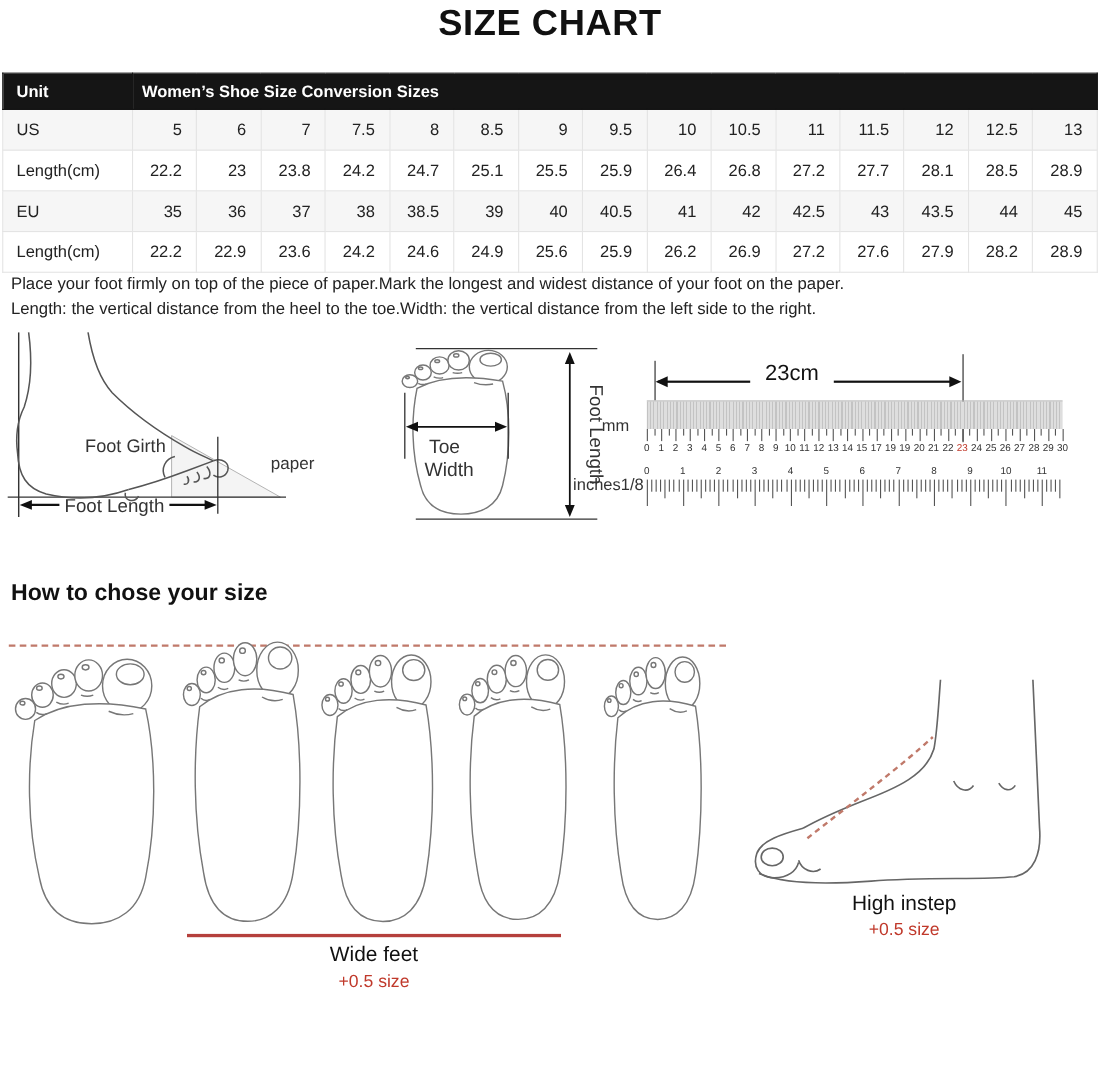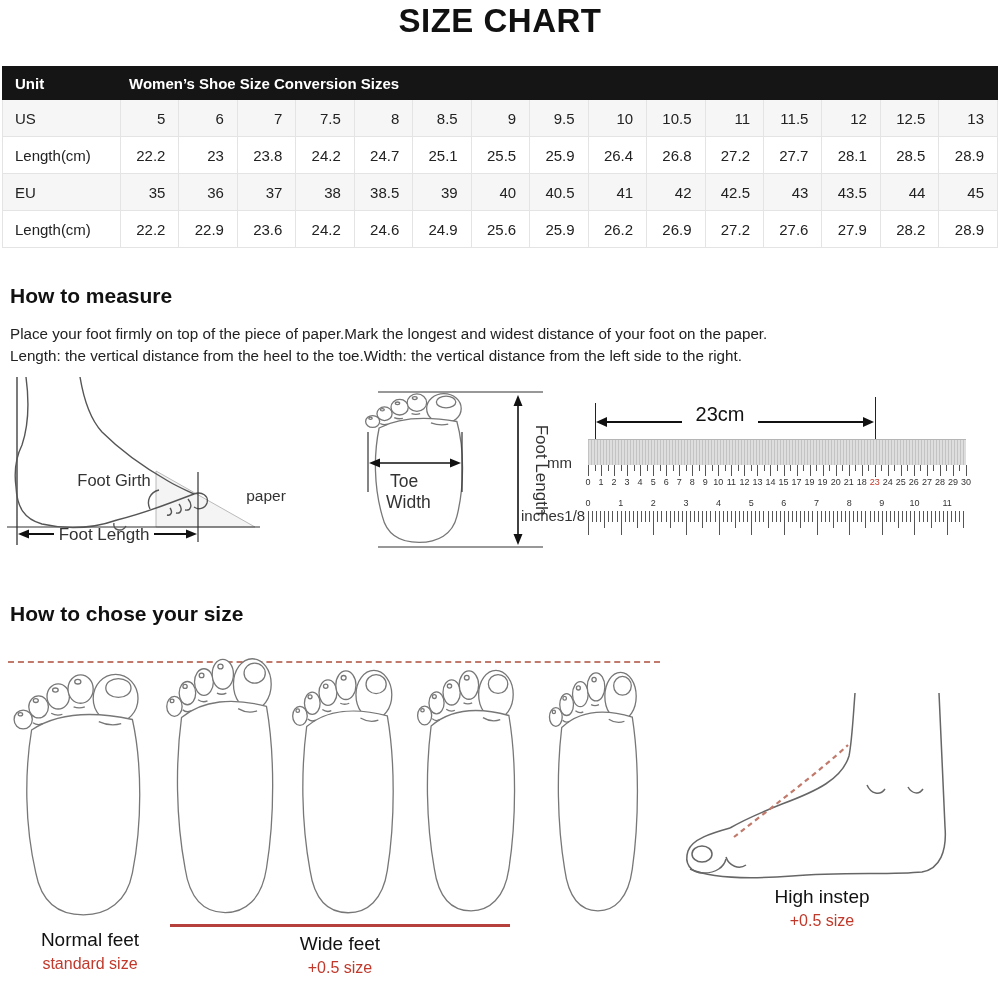--- a/index.html
+++ b/index.html
@@ -171,21 +171,20 @@
           <td>26.9</td>
           <td>27.2</td>
           <td>27.6</td>
           <td>27.9</td>
           <td>28.2</td>
           <td>28.9</td>
         </tr>
       </tbody>
   </table>
 
-  <h2 class="section-heading">How to measure</h2>
   <p class="measure-text">
     <span>Place your foot firmly on top of the piece of paper.Mark the longest and widest distance of your foot on the paper.</span><br>
     <span>Length: the vertical distance from the heel to the toe.Width: the vertical distance from the left side to the right.</span>
   </p>
 
   <div class="diagram-row">
 
     <svg class="sketch" style="left:2px;top:0;width:295px;height:175px" viewBox="0 0 295 175">
       <polygon points="154,94 253,150 154,150" fill="#f4f4f4" stroke="#aaa" stroke-width="0.8"></polygon>
       <line x1="15" y1="0" x2="15" y2="168" stroke="#333" stroke-width="1.3"></line>
@@ -324,21 +323,21 @@
           <span style="left: 37.931%;">11</span>
           <span style="left: 41.3793%;">12</span>
           <span style="left: 44.8276%;">13</span>
           <span style="left: 48.2759%;">14</span>
           <span style="left: 51.7241%;">15</span>
           <span style="left: 55.1724%;">17</span>
           <span style="left: 58.6207%;">19</span>
           <span style="left: 62.069%; text-align: center;">19</span>
           <span style="left: 65.5172%;">20</span>
           <span style="left: 68.9655%;">21</span>
-          <span style="left: 72.4138%;">18</span>
+          <span style="left: 72.4138%;">22</span>
           <span class="hl" style="left: 75.8621%;">23</span>
           <span style="left: 79.3103%;">24</span>
           <span style="left: 82.7586%;">25</span>
           <span style="left: 86.2069%;">26</span>
           <span style="left: 89.6552%;">27</span>
           <span style="left: 93.1034%;">28</span>
           <span style="left: 96.5517%;">29</span>
           <span style="left: 100%;">30</span>
         </div>
       <div class="num-row" id="inchnums">
@@ -482,24 +481,20 @@
         <path d="M8,180 C30,190 70,190 110,187 C160,183 210,186 240,183 C258,180 265,162 263,138 C261,95 259,45 257,4"></path>
         <ellipse cx="20" cy="165" rx="10" ry="8"></ellipse>
         <path d="M185,96 C189,105 198,107 203,100"></path>
         <path d="M226,98 C230,105 237,106 241,100"></path>
       </g>
       <path d="M52,148 C90,118 138,82 166,56" stroke="var(--dashed-red)" stroke-width="2.2" fill="none" stroke-dasharray="5,4"></path>
     </svg>
 
     <div class="wide-underline"></div>
 
-    <div class="feet-label" style="left:15px;top:286px;width:150px">
-      <div class="feet-name">Normal feet</div>
-      <div class="feet-size">standard size</div>
-    </div>
     <div class="feet-label" style="left:265px;top:290px;width:150px">
       <div class="feet-name">Wide feet</div>
       <div class="feet-size">+0.5 size</div>
     </div>
     <div class="feet-label" style="left:742px;top:243px;width:160px">
       <div class="feet-name">High instep</div>
       <div class="feet-size">+0.5 size</div>
     </div>
   </div>
 </div>

